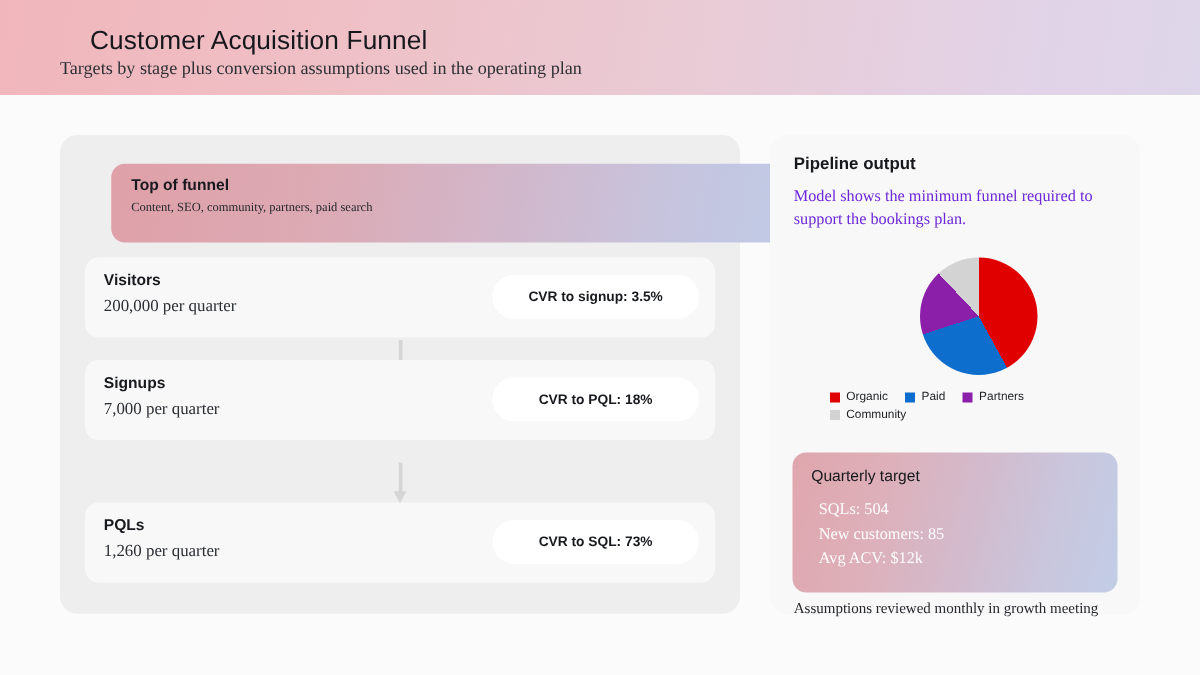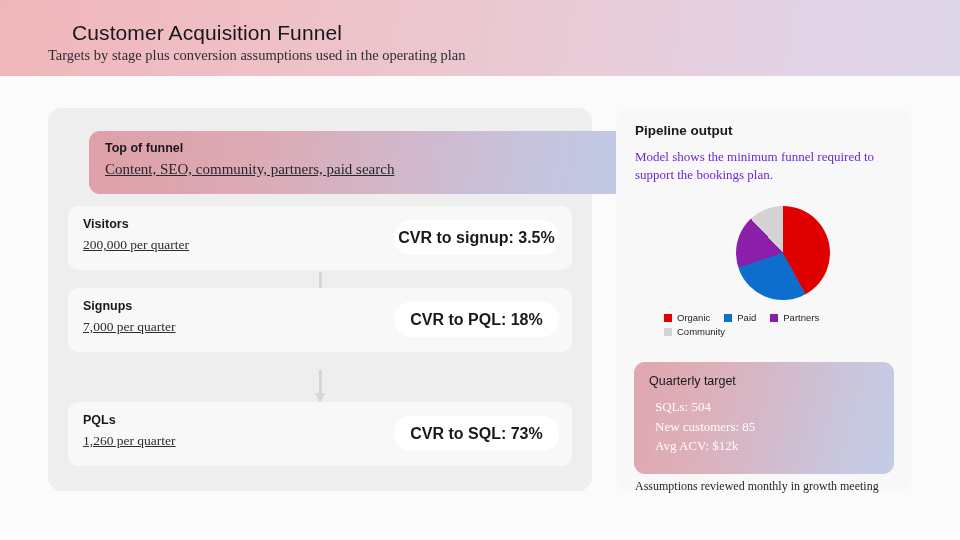--- a/index.html
+++ b/index.html
@@ -57,23 +57,22 @@
     position: absolute;
     left: 16px; top: 10px;
     font-size: 12.5px;
     font-weight: bold;
     color: #17191d;
   }
   .tof-sub {
     position: absolute;
     left: 16px; top: 30px;
     font-family: "Liberation Serif", serif;
-    font-size: 15px;
+    font-size: 10px;
     color: #26282d;
-    text-decoration: underline;
   }
   .stage-card {
     position: absolute;
     left: 20px;
     width: 504px; height: 64px;
     background: #f8f8f8;
     border-radius: 11px;
   }
   .stage-1 { top: 98px; }
   .stage-2 { top: 180px; }
@@ -84,32 +83,31 @@
     font-size: 12.5px;
     font-weight: bold;
     color: #17191d;
   }
   .stage-value {
     position: absolute;
     left: 15px; top: 31px;
     font-family: "Liberation Serif", serif;
     font-size: 13.5px;
     color: #2a2d32;
-    text-decoration: underline;
   }
   .cvr-pill {
     position: absolute;
     right: 13px; top: 14px;
     width: 165px; height: 35px;
     background: #ffffff;
     border-radius: 17px;
     display: flex;
     align-items: center;
     justify-content: center;
-    font-size: 16px;
+    font-size: 11px;
     font-weight: bold;
     color: #17191d;
   }
   .arrow {
     position: absolute;
     left: 50%;
     margin-left: -5px;
     width: 11px; height: 34px;
   }
   .arrow-1 { top: 164px; }

